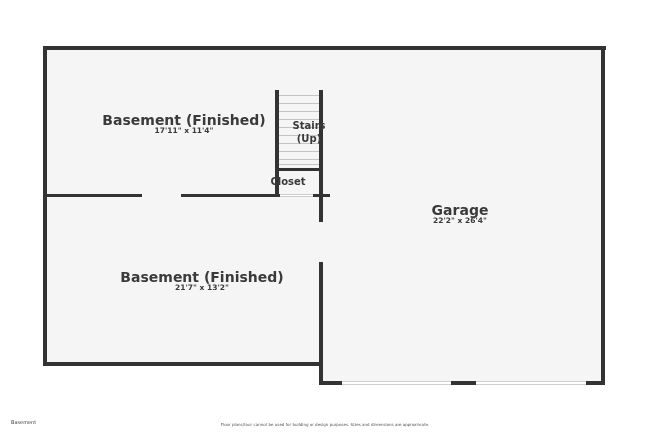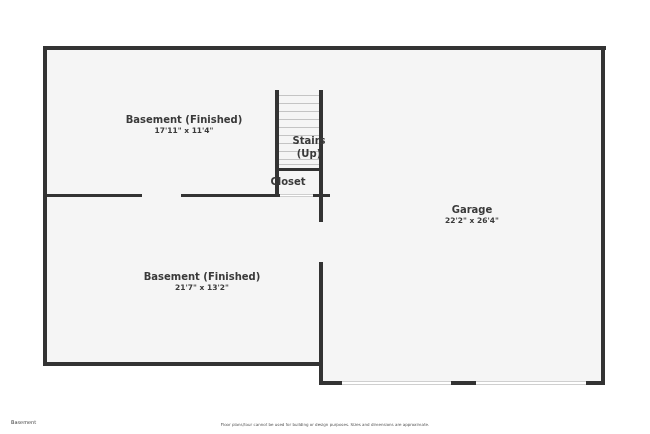--- a/index.html
+++ b/index.html
@@ -6,21 +6,21 @@
   body {
     width: 650px; height: 434px; background: #ffffff;
     position: relative; overflow: hidden;
     font-family: "DejaVu Sans", "Liberation Sans", sans-serif;
   }
   .floor { position: absolute; background: #f5f5f5; }
   .wall { position: absolute; background: #333333; }
   .door { position: absolute; background: #ffffff; border-top: 1px solid #cfcfcf; border-bottom: 1px solid #cfcfcf; }
   .tread { position: absolute; height: 1px; background: #c4c4c4; }
   .room-label { position: absolute; text-align: center; color: #3a3a3a; transform: translateX(-50%); white-space: nowrap; }
-  .room-name { font-size: 10px; font-weight: bold; line-height: 12px; }
+  .room-name { font-size: 14px; font-weight: bold; line-height: 12px; }
   .room-dim { font-size: 7.5px; font-weight: bold; line-height: 10px; color: #3a3a3a; }
   .small-label { position: absolute; font-size: 10px; font-weight: bold; color: #3a3a3a; text-align: center; line-height: 13px; transform: translateX(-50%); white-space: nowrap; }
   .footer-left { position: absolute; left: 11px; top: 419px; font-size: 5px; color: #444; }
   .footer-center { position: absolute; left: 325px; top: 422px; transform: translateX(-50%); font-size: 4px; color: #555; white-space: nowrap; }
 </style>
 </head>
 <body>
 
 <div>
 
@@ -65,26 +65,26 @@
   <div class="room-label" style="left:184px;top:114px;">
     <div class="room-name">Basement (Finished)</div>
     <div class="room-dim">17'11" x 11'4"</div>
   </div>
 
   <div class="room-label" style="left:202px;top:271px;">
     <div class="room-name">Basement (Finished)</div>
     <div class="room-dim">21'7" x 13'2"</div>
   </div>
 
-  <div class="room-label" style="left:460px;top:204px;margin-left:12px;">
+  <div class="room-label" style="left:460px;top:204px;">
     <div class="room-name">Garage</div>
     <div class="room-dim">22'2" x 26'4"</div>
   </div>
 
-  <div class="small-label" style="left:297px;top:134px;padding-left:24px;">
+  <div class="small-label" style="left:297px;top:119px;padding-left:24px;">
     <div>Stairs</div>
     <div>(Up)</div>
   </div>
 
   <div class="small-label" style="left:288px;top:175px;">
     <div>Closet</div>
   </div>
 </div>
 
 <div class="footer-left">Basement</div>

